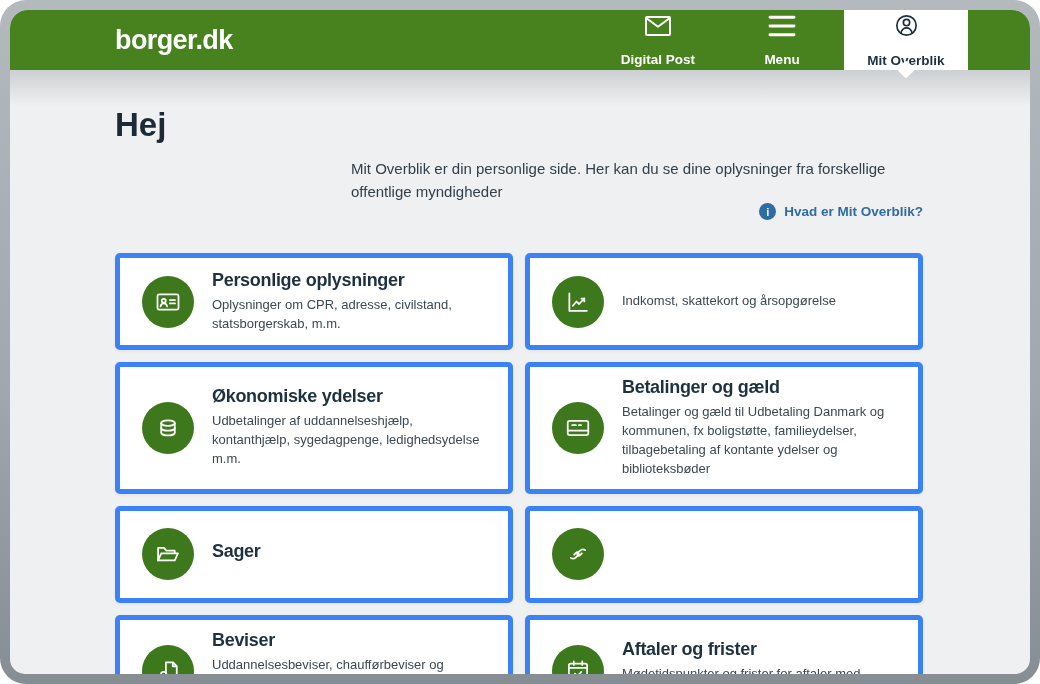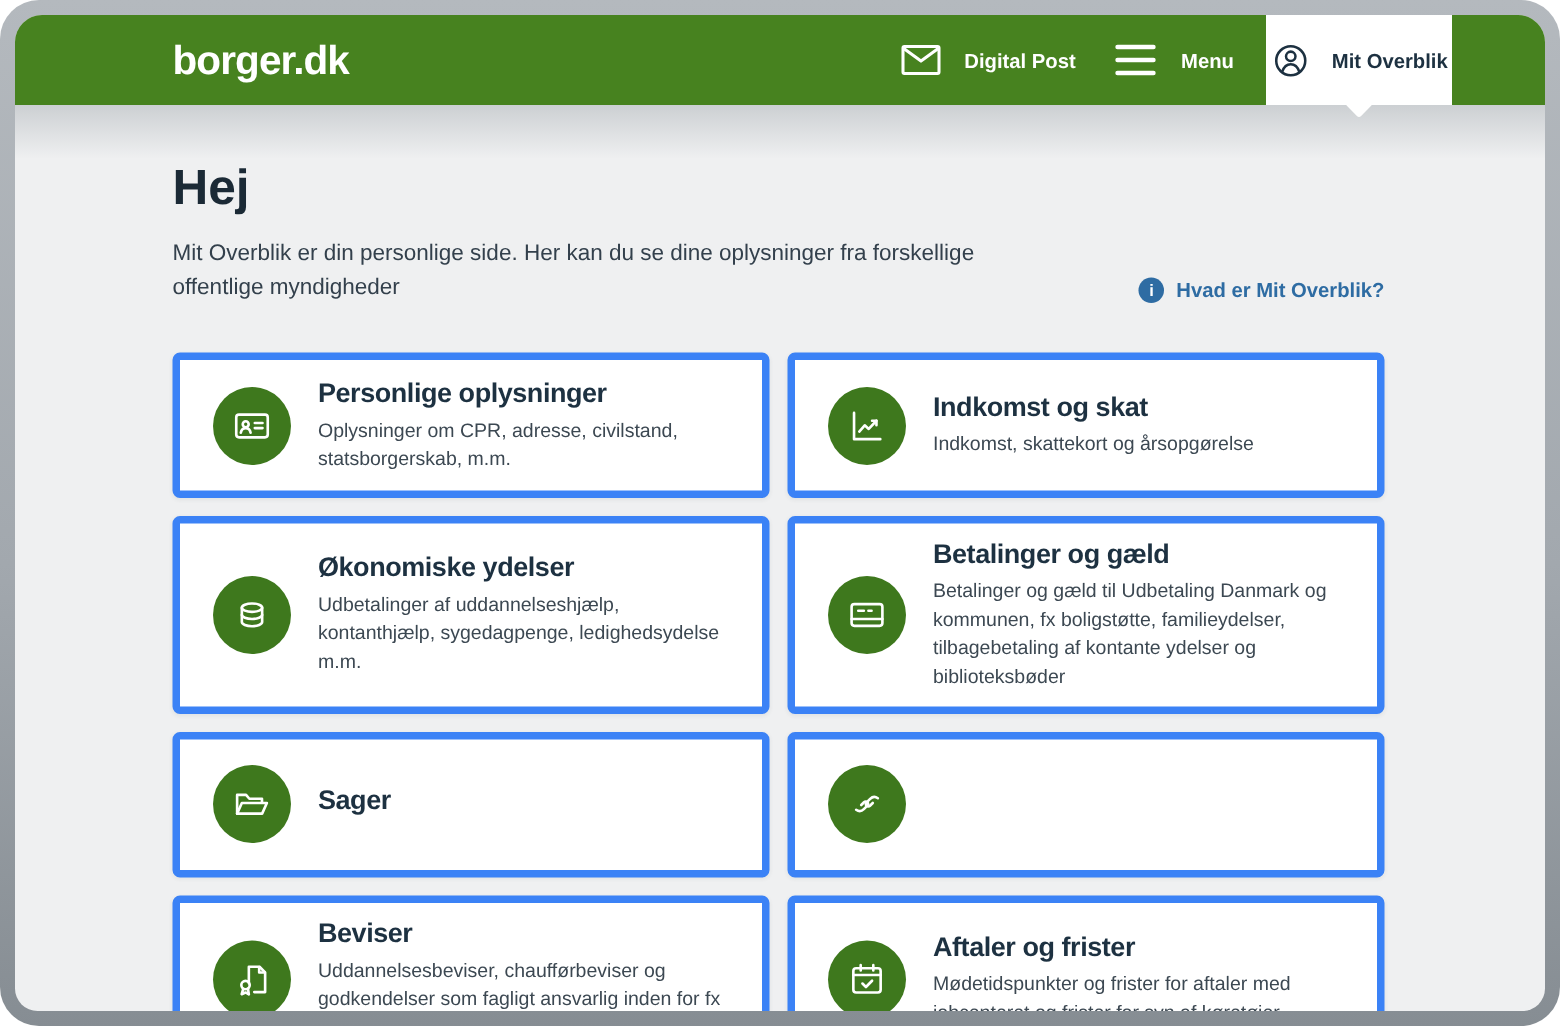--- a/index.html
+++ b/index.html
@@ -11,37 +11,37 @@
     background:linear-gradient(180deg,#b4b9be 0%,#a2a8ae 55%,#868d93 100%);}
   .screen{width:100%;height:100%;border-radius:18px 18px 15px 15px;overflow:hidden;
     background:#eff0f1;display:flex;flex-direction:column;position:relative;}
 
   
   .topbar{height:60px;background:#47821f;display:flex;align-items:stretch;
     flex-shrink:0;position:relative;z-index:3;}
   .logo{margin-left:105px;align-self:center;font-size:27px;font-weight:bold;
     color:#ffffff;letter-spacing:-0.6px;}
   .nav{margin-left:auto;margin-right:62px;display:flex;align-items:stretch;}
-  .nav-item{width:124px;display:flex;flex-direction:row;align-items:center;
+  .nav-item{width:124px;display:flex;flex-direction:column;align-items:center;
     justify-content:center;gap:14px;color:#ffffff;font-weight:bold;font-size:13.5px;
     cursor:pointer;position:relative;}
   .nav-item svg{display:block;}
   .nav-item.active{background:#ffffff;color:#1d3141;}
   .nav-item.active::after{content:'';position:absolute;bottom:-6px;left:50%;
     width:13px;height:13px;background:#ffffff;border-radius:2px;
     transform:translateX(-50%) rotate(45deg);}
 
   
   .content{flex:1;position:relative;padding:32px 107px 0 105px;z-index:1;}
   .content::before{content:'';position:absolute;left:0;right:0;top:0;height:36px;
     background:linear-gradient(180deg,rgba(80,92,102,0.22),rgba(80,92,102,0));
     pointer-events:none;}
   .greeting{font-size:33px;font-weight:bold;color:#1b2a36;margin:4px 0 14px;}
   .intro-row{display:flex;justify-content:space-between;align-items:flex-end;
-    margin-bottom:32px;}
+    margin-bottom:32px;flex-direction:column;}
   .intro{max-width:572px;font-size:15px;line-height:1.5;color:#33404c;margin:0;}
   .help{display:flex;align-items:center;gap:8px;color:#2e6ca3;font-weight:bold;
     font-size:13.5px;cursor:pointer;margin-bottom:1px;white-space:nowrap;}
   .info-badge{width:17px;height:17px;border-radius:50%;background:#2e6ca3;
     color:#ffffff;font-size:11px;font-weight:bold;display:flex;align-items:center;
     justify-content:center;flex-shrink:0;}
 
   
   .grid{display:grid;grid-template-columns:1fr 1fr;gap:12px;}
   .card{background:#ffffff;border:5px solid #3b82f6;border-radius:5px;
@@ -128,21 +128,20 @@
 
         <div class="card">
           <div class="card-icon">
             <svg viewBox="0 0 24 24" fill="none" stroke="#ffffff" stroke-width="1.5" stroke-linecap="round" stroke-linejoin="round">
               <path d="M4.6 4.5v15h15"></path>
               <path d="M7.6 15.2l3.1-3.6 2.3 2.1 4.4-4.7"></path>
               <path d="M14.9 9h2.5v2.5"></path>
             </svg>
           </div>
           <div class="card-text">
-            <h2 class="card-title">Indkomst og skat</h2>
             <p class="card-desc">Indkomst, skattekort og årsopgørelse</p>
           </div>
         </div>
 
         <div class="card">
           <div class="card-icon">
             <svg viewBox="0 0 24 24" fill="none" stroke="#ffffff" stroke-width="1.5" stroke-linecap="round" stroke-linejoin="round">
               <ellipse cx="12" cy="7.8" rx="5.8" ry="2.4"></ellipse>
               <path d="M6.2 7.8v4.1c0 1.33 2.6 2.4 5.8 2.4s5.8-1.07 5.8-2.4V7.8"></path>
               <path d="M6.2 11.9v4.1c0 1.33 2.6 2.4 5.8 2.4s5.8-1.07 5.8-2.4v-4.1"></path>

